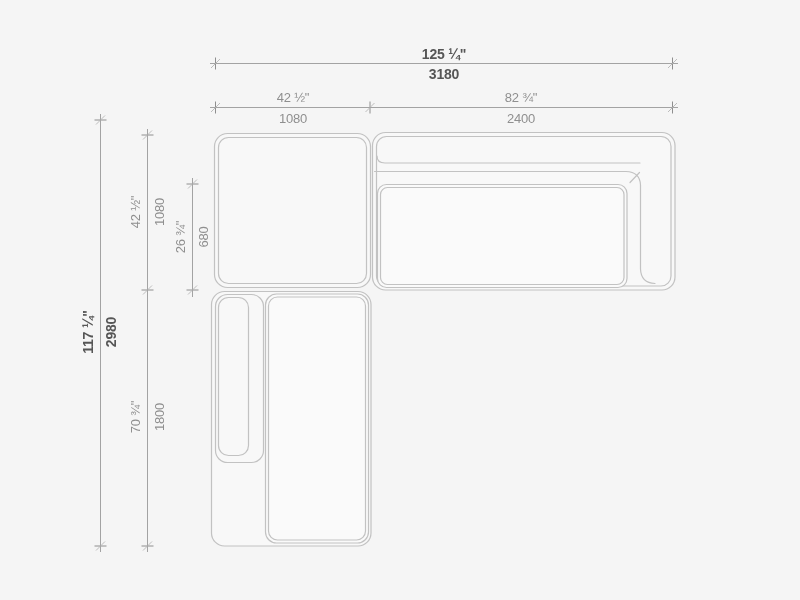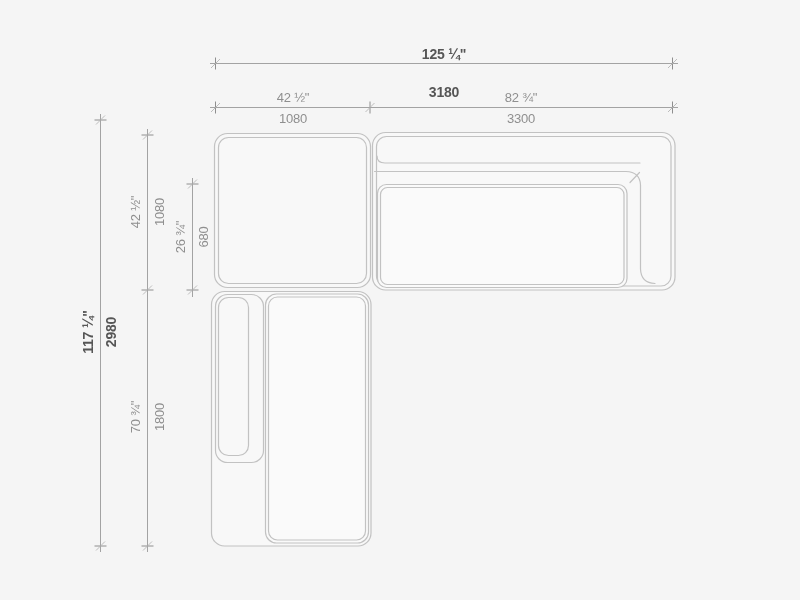--- a/index.html
+++ b/index.html
@@ -126,27 +126,27 @@
         <rect class="furniture base" x="211.5" y="291.5" width="159.5" height="254.5" rx="13"></rect>
         <rect class="furniture cushion" x="265.5" y="294" width="103" height="249" rx="11"></rect>
         <rect class="furniture" x="268.5" y="297" width="97" height="243" rx="9"></rect>
         <rect class="furniture base" x="215.5" y="294.5" width="48" height="168" rx="12"></rect>
         <rect class="furniture" x="218.5" y="297.5" width="30" height="158" rx="10"></rect>
       </g>
     </g>
   </svg>
 
   <div class="dim-label strong" style="left:444px; top:54px;">125 ¼"</div>
-  <div class="dim-label strong" style="left:444px; top:74px;margin-top:18px;">3180</div>
+  <div class="dim-label strong" style="left:444px; top:74px;">3180</div>
 
   <div class="dim-label" style="left:293px; top:97px;">42 ½"</div>
   <div class="dim-label" style="left:293px; top:118px;">1080</div>
 
   <div class="dim-label" style="left:521px; top:97px;">82 ¾"</div>
-  <div class="dim-label" style="left:521px; top:118px;">3300</div>
+  <div class="dim-label" style="left:521px; top:118px;">2400</div>
 
   <div class="dim-label strong vertical" style="left:88px; top:332px;">117 ¼"</div>
   <div class="dim-label strong vertical" style="left:111px; top:332px;">2980</div>
 
   <div class="dim-label vertical" style="left:135px; top:212px;">42 ½"</div>
   <div class="dim-label vertical" style="left:159px; top:212px;">1080</div>
 
   <div class="dim-label vertical" style="left:180px; top:237px;">26 ¾"</div>
   <div class="dim-label vertical" style="left:203px; top:237px;">680</div>
 

